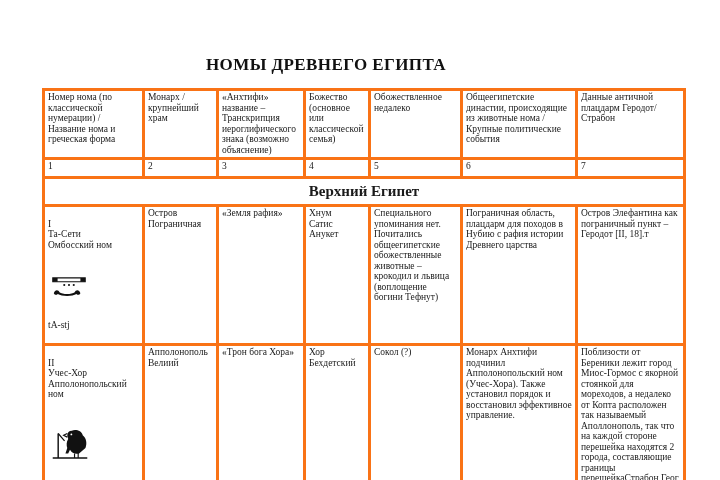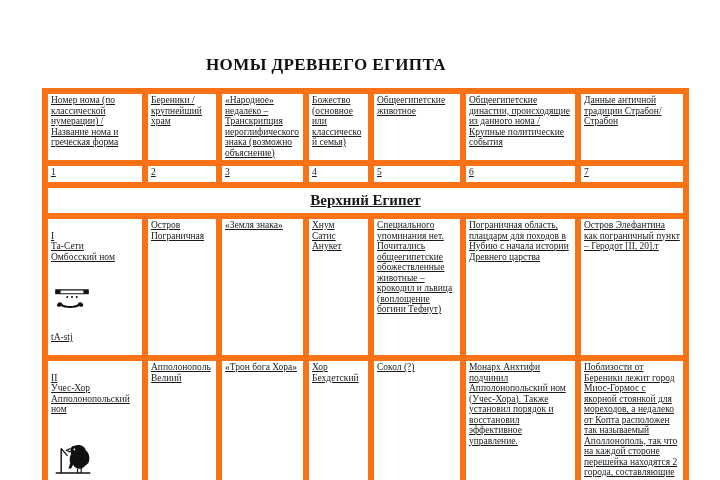--- a/index.html
+++ b/index.html
@@ -24,29 +24,28 @@
     position: absolute;
     left: 42px; top: 88px;
     width: 641px;
     border-collapse: collapse;
     table-layout: fixed;
     font-size: 9.5px;
     line-height: 10.5px;
     color: #1a1a1a;
   }
   .nome-table th, .nome-table td {
-    border: 6px solid #f97316;
+    border: 3px solid #f97316;
     padding: 1px 3px 2px 3px;
     vertical-align: top;
     text-align: left;
     font-weight: normal;
     white-space: pre-line;
     overflow-wrap: break-word;
     overflow: hidden;
-    text-decoration: underline;
   }
   .row-numbers td { height: 13px; white-space: normal; }
   .section-row td {
     height: 16px;
     text-align: center;
     font-weight: bold;
     font-size: 15px;
     line-height: 17px;
     white-space: normal;
     padding: 4px;
@@ -69,26 +68,26 @@
       <col style="width:74px">
       <col style="width:87px">
     <col style="width:65px">
       <col style="width:92px">
       <col style="width:115px">
     <col style="width:108px">
   </colgroup>
   <tbody>
     <tr>
       <th>Номер нома (по классической нумерации) / Название нома и греческая форма</th>
-      <th>Береники / крупнейший храм</th>
-      <th>«Народное» недалеко – Транскрипция иероглифического знака (возможно объяснение)</th>
+      <th>Монарх / крупнейший храм</th>
+      <th>«Анхтифи» название – Транскрипция иероглифического знака (возможно объяснение)</th>
       <th>Божество (основное или классической семья)</th>
-      <th>Общеегипетские животное</th>
-      <th>Общеегипетские династии, происходящие из данного нома / Крупные политические события</th>
-      <th>Данные античной традиции Страбон/Страбон</th>
+      <th>Обожествленное недалеко</th>
+      <th>Общеегипетские династии, происходящие из животные нома / Крупные политические события</th>
+      <th>Данные античной плацдарм Геродот/Страбон</th>
     </tr>
     <tr class="row-numbers">
       <td>1</td>
       <td>2</td>
       <td>3</td>
       <td>4</td>
       <td>5</td>
       <td>6</td>
       <td>7</td>
     </tr>
@@ -107,27 +106,27 @@
             <path d="M3 3 h5 v4 h-5 z M32 3 h5 v4 h-5 z" fill="#111"></path>
             <circle cx="15" cy="10.5" r="1.1" fill="#111"></circle>
             <circle cx="20" cy="10.5" r="1.1" fill="#111"></circle>
             <circle cx="25" cy="10.5" r="1.1" fill="#111"></circle>
             <path d="M4 19 c1 -4 5 -4 6 -1 c3 2.5 13 2.5 16 0 c1 -3 5 -3 6 1 c-1 2.2 -3 2.2 -4.2 0.8 c-4 2.8 -15.6 2.8 -19.6 0 c-1.2 1.4 -3.2 1.4 -4.2 -0.8 z" fill="#111"></path>
           </svg>
         </div>
         <div class="translit">tA-stj</div>
       </td>
       <td>Остров Пограничная</td>
-      <td>«Земля знака»</td>
+      <td>«Земля рафия»</td>
       <td>Хнум
 Сатис
 Анукет</td>
       <td>Специального упоминания нет. Почитались общеегипетские обожествленные животные – крокодил и львица (воплощение богини Тефнут)</td>
-      <td>Пограничная область, плацдарм для походов в Нубию с начала истории Древнего царства</td>
-      <td>Остров Элефантина как пограничный пункт – Геродот [II, 20].т</td>
+      <td>Пограничная область, плацдарм для походов в Нубию с рафия истории Древнего царства</td>
+      <td>Остров Элефантина как пограничный пункт – Геродот [II, 18].т</td>
     </tr>
 
     <tr class="data-row-2">
       <td>
         <div>II
 Учес-Хор
 Апполонопольский ном</div>
         <div class="glyph-block">
           <svg viewBox="0 0 44 40" width="40" height="37" aria-hidden="true">
             <path d="M3 36 h38" stroke="#111" stroke-width="1.6" fill="none"></path>

